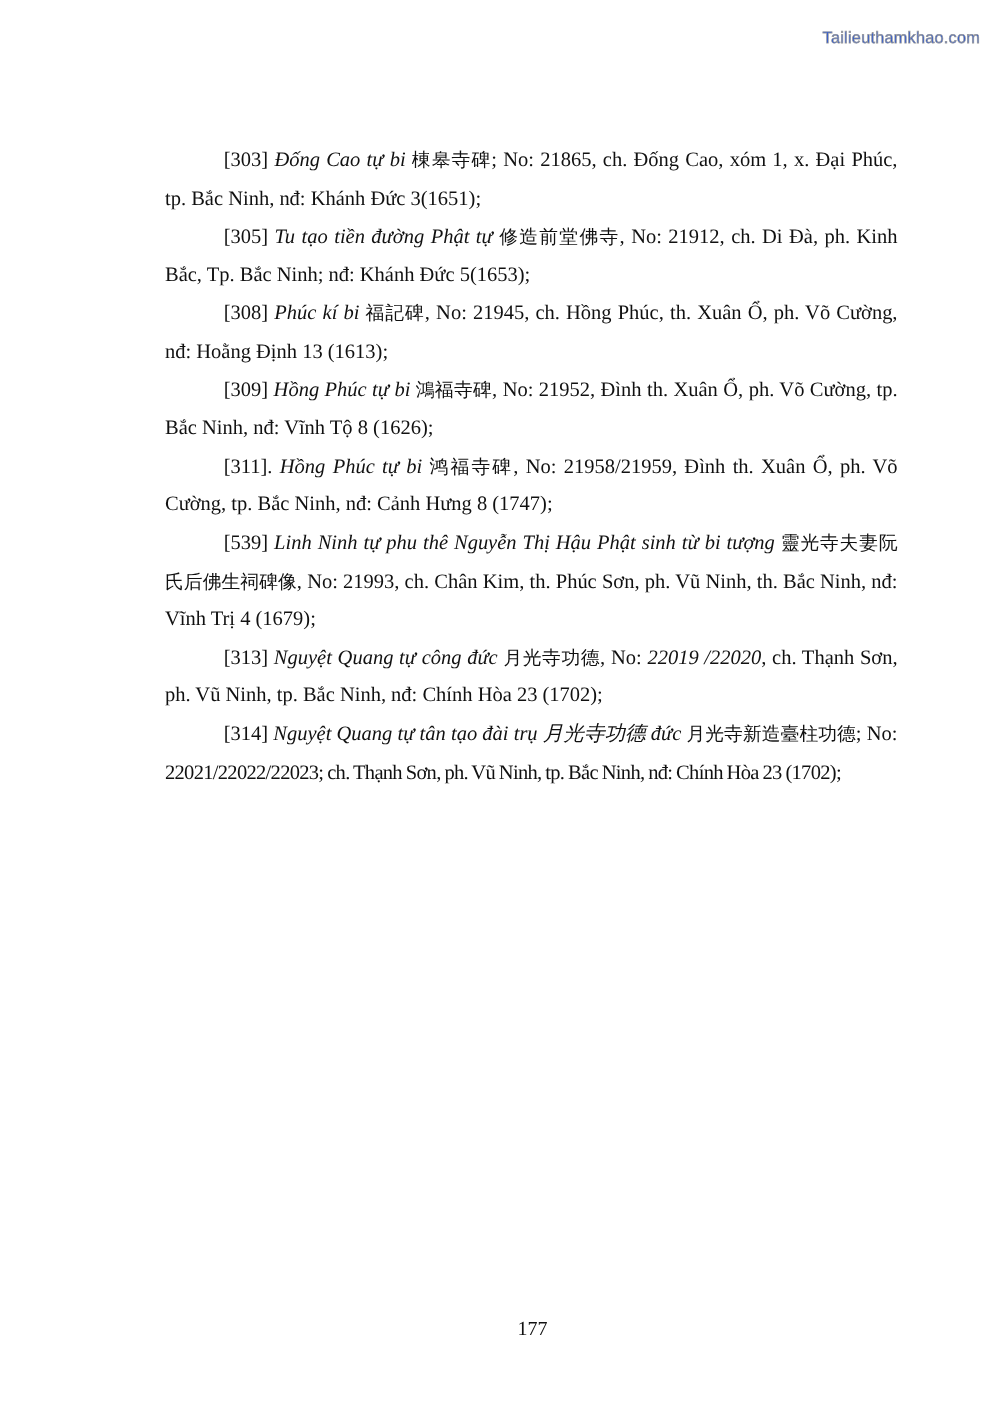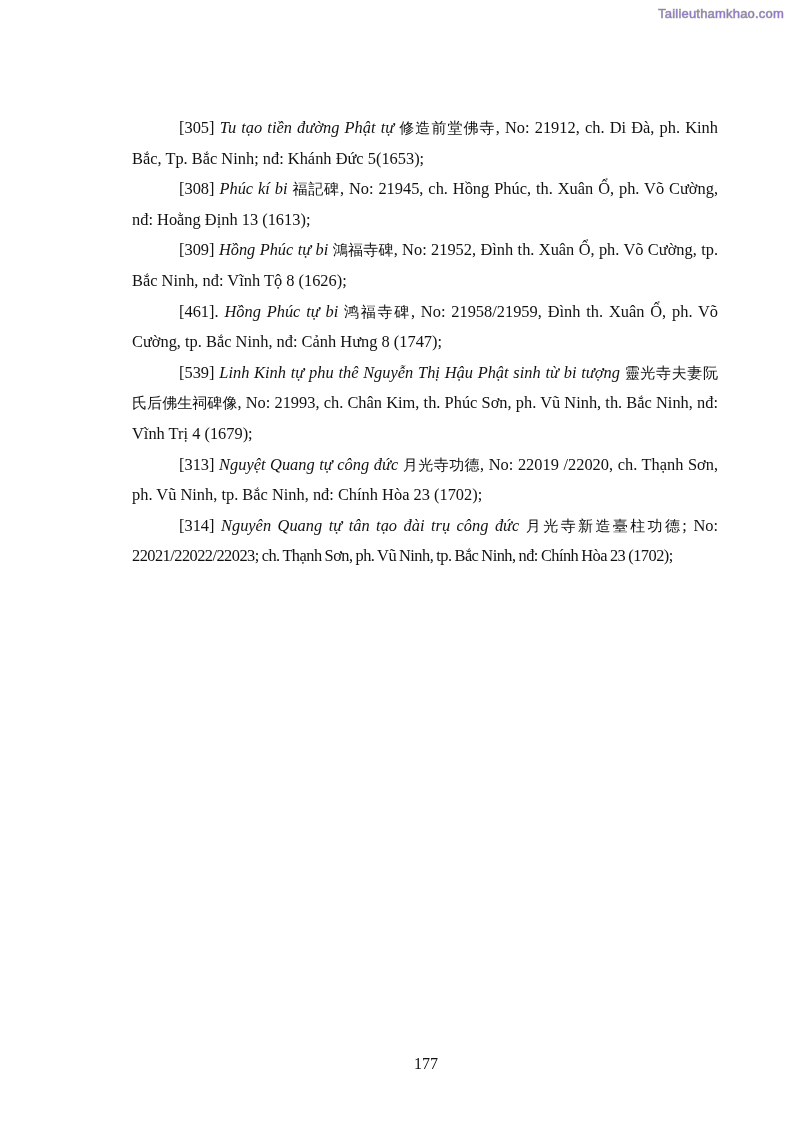--- a/index.html
+++ b/index.html
@@ -10,63 +10,68 @@
     body {
       width: 794px;
       height: 1123px;
       position: relative;
       overflow: hidden;
       font-family: "Liberation Serif", "DejaVu Serif", serif;
       color: #111111;
     }
     .watermark {
       position: absolute;
-      top: 6px;
+      top: 22px;
       right: 10px;
       font-family: "Liberation Sans", "DejaVu Sans", sans-serif;
       font-size: 13px;
-      color: #8b5cf6;
+      color: #1d4ed8;
       -webkit-text-stroke: 0.6px #9a9a9a;
       letter-spacing: 0.2px;
       text-align: center;
     }
     .content {
       position: absolute;
       left: 132px;
       top: 113px;
       width: 586px;
     }
     .entry {
       font-size: 16.4px;
       line-height: 30.6px;
       text-align: justify;
       text-indent: 47px;
       margin: 0;
     }
     .entry .title { font-style: italic; }
     .entry .han { font-family: "DejaVu Sans", sans-serif; font-size: 15px; }
-    .entry .num-it { }
+    .entry .num-it { font-style: italic; }
     .entry.condensed { letter-spacing: -0.55px; word-spacing: -0.5px; }
     .entry.condensed .ln1 { letter-spacing: 0; word-spacing: 0; }
     .page-number {
       position: absolute;
       top: 1055px;
       left: 0;
       width: 852px;
       text-align: center;
       font-size: 16px;
     }
   </style>
 </head>
 <body>
 
 <div class="watermark">Tailieuthamkhao.com</div>
 
 <div class="content">
 
+  <p class="entry">
+    <span>[303]</span>
+    <span class="title">Đống Cao tự bi</span>
+    <span class="han">棟皋寺碑</span><span>; No: 21865, ch. Đống Cao, xóm 1, x. Đại Phúc, tp. Bắc Ninh, nđ: Khánh Đức 3(1651);</span>
+  </p>
 
 
   <p class="entry">
     <span>[305]</span>
     <span class="title">Tu tạo tiền đường Phật tự</span>
     <span class="han">修造前堂佛寺</span><span>, No: 21912, ch. Di Đà, ph. Kinh Bắc, Tp. Bắc Ninh; nđ: Khánh Đức 5(1653);</span>
   </p>
 
 
 
@@ -77,40 +82,40 @@
   </p>
 
   <p class="entry">
     <span>[309]</span>
     <span class="title">Hồng Phúc tự bi</span>
     <span class="han">鴻福寺碑</span><span>, No: 21952, Đình th. Xuân Ổ, ph. Võ Cường,  tp. Bắc Ninh, nđ: Vĩnh Tộ 8 (1626);</span>
   </p>
 
 
   <p class="entry">
-    <span>[461].</span>
+    <span>[311].</span>
     <span class="title">Hồng Phúc tự bi</span>
     <span class="han">鸿福寺碑</span><span>,  No: 21958/21959, Đình th. Xuân Ổ, ph. Võ Cường, tp. Bắc Ninh, nđ: Cảnh Hưng 8 (1747);</span>
   </p>
 
   <p class="entry">
     <span>[539]</span>
-    <span class="title">Linh Kinh tự phu thê Nguyễn Thị Hậu Phật sinh từ bi tượng</span>
+    <span class="title">Linh Ninh tự phu thê Nguyễn Thị Hậu Phật sinh từ bi tượng</span>
     <span class="han">靈光寺夫妻阮氏后佛生祠碑像</span><span>, No: 21993, ch. Chân Kim, th. Phúc Sơn, ph. Vũ Ninh, th. Bắc Ninh,  nđ: Vĩnh Trị 4 (1679);</span>
   </p>
 
   <p class="entry">
     <span>[313]</span>
     <span class="title">Nguyệt Quang tự công đức</span>
     <span class="han">月光寺功德</span><span>, No: </span><span class="num-it">22019 /22020</span><span>, ch. Thạnh Sơn, ph. Vũ Ninh, tp. Bắc Ninh, nđ: Chính Hòa 23 (1702);</span>
   </p>
 
   <p class="entry condensed">
     <span class="ln1"><span>[314]</span>
-    <span class="title">Nguyên Quang tự tân tạo đài trụ công đức</span>
+    <span class="title">Nguyệt Quang tự tân tạo đài trụ 月光寺功德 đức</span>
     <span class="han">月光寺新造臺柱功德</span><span>;  No:</span></span>
     <span>22021/22022/22023; ch. Thạnh Sơn, ph. Vũ Ninh, tp. Bắc Ninh,  nđ: Chính Hòa 23 (1702);</span>
   </p>
 
 
 </div>
 
 <div class="page-number">177</div>
 
 </body></html>

